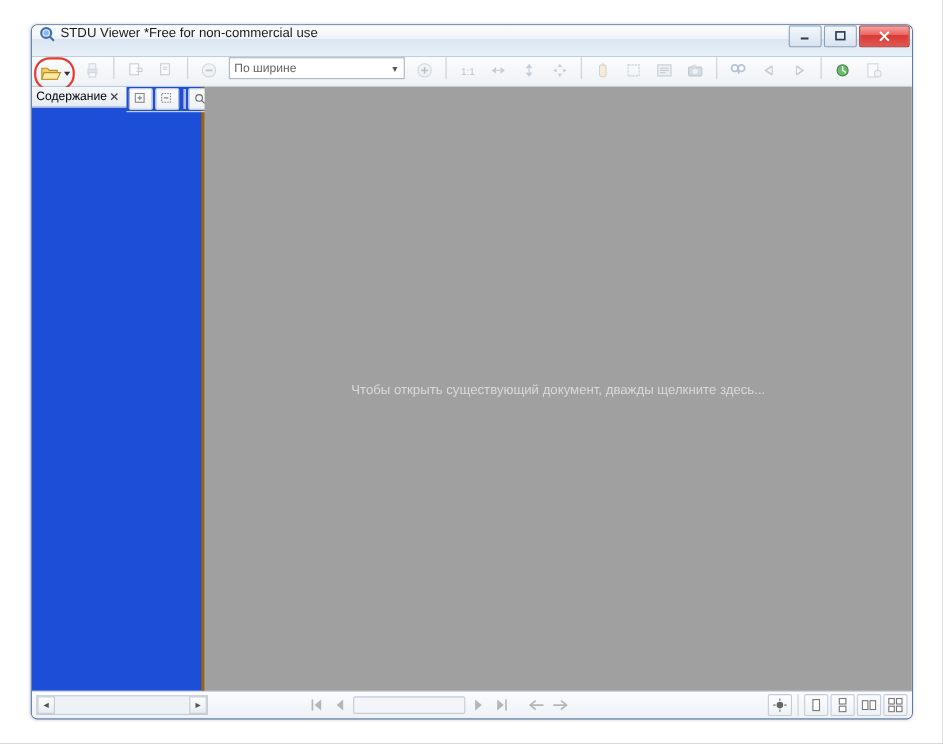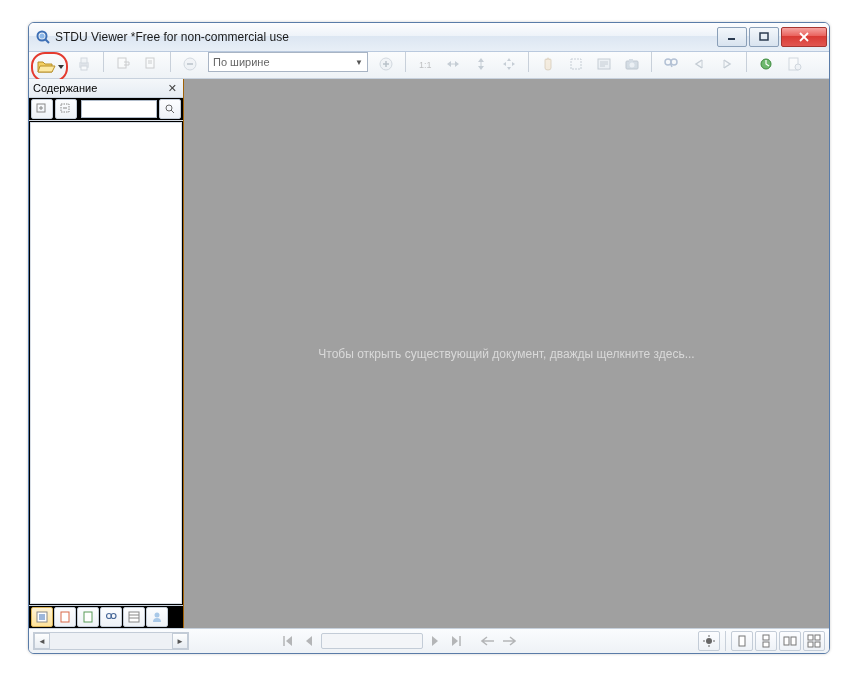--- a/index.html
+++ b/index.html
@@ -1,37 +1,37 @@
 <!DOCTYPE html>
 <html><head>
 <meta charset="utf-8">
 <style>
 body{margin:0;background:#fff;font-family:"Segoe UI",Tahoma,sans-serif;font-size:12px;color:#000;user-select:none}
 .outer{padding:22px 28px}
 .win{width:800px;height:630px;border:1px solid #5a7ca8;border-radius:6px;overflow:hidden;box-shadow:0 0 3px rgba(0,0,0,.2);background:#fff;display:flex;flex-direction:column}
-.title-bar{height:28px;background:linear-gradient(to bottom,#fdfdfe 0%,#eef3f9 45%,#dce6f2 46%,#e8eff7 100%);border-bottom:1px solid #b9c9de;display:flex;align-items:center;padding:0 2px 0 6px}
+.title-bar{height:28px;background:linear-gradient(to bottom,#fdfdfe 0%,#eef3f9 45%,#dce6f2 46%,#e8eff7 100%);border-bottom:1px solid #b9c9de;display:flex;padding:0 2px 0 6px}
 .app-ico{width:16px;height:16px;margin-right:4px}
 .title-txt{flex:1;font-size:12px;color:#1a1a1a}
 .win-btns{display:flex;gap:2px}
 .wb{width:28px;height:18px;border:1px solid #8a9fb8;border-radius:2px;display:flex;align-items:center;justify-content:center;background:linear-gradient(#f3f7fb,#d8e3ef)}
 .wb.close{width:44px;background:linear-gradient(to bottom,#f5a3a0 0%,#e9615c 45%,#d93a34 46%,#e15651 100%);border-color:#a63530}
 .wb svg{display:block}
 .menu-bar{height:22px;background:linear-gradient(#fafcfe,#eef2f6);border-bottom:1px solid #c7d1dd;display:flex;align-items:center;padding:0 4px;gap:10px}
 .menu-it{padding:2px 4px;text-decoration:underline;text-decoration-style:solid;text-underline-offset:1px}
 .toolbar{height:26px;background:linear-gradient(#fbfcfd,#eef2f6);border-bottom:1px solid #c7d1dd;display:flex;align-items:flex-start;padding:0 2px;gap:4px}
 .tb-btn{width:22px;height:22px;display:flex;align-items:center;justify-content:center;border:1px solid transparent;border-radius:2px;position:relative}
 .tb-btn.wide{width:30px}
 .tb-btn svg,.pt-btn svg{display:block}
 .tb-btn.disabled{opacity:.38}
 .open-hl{border:2px solid #e43b2f;border-radius:14px;padding:1px 0 1px 1px;display:flex;align-items:center;margin-right:0}
 .sep{width:1px;height:20px;background:#c8d0da;margin:0 3px}
 .zoom-box{width:150px;height:18px;border:1px solid #a8b4c4;background:#fff;display:flex;align-items:center;padding:0 4px;color:#666;font-size:11px;margin:0 2px}
 .zoom-box .arrow{margin-left:auto;font-size:8px;color:#555}
 .client{flex:1;display:flex;min-height:0}
-.side{width:154px;border-right:1px solid #a16207;display:flex;flex-direction:column;background:#000000}
+.side{width:154px;border-right:3px solid #a16207;display:flex;flex-direction:row;background:#1d4ed8}
 .side-hdr{height:18px;background:linear-gradient(#f4f7fa,#e6ecf3);border-bottom:1px solid #c7d1dd;display:flex;align-items:center;padding:0 4px;font-size:11px}
 .side-hdr .x{margin-left:auto;font-family:Arial;font-size:11px;color:#444;padding:0 2px}
 .side-tools{height:22px;border-bottom:1px solid #d8dee6;display:flex;align-items:center;padding:0 2px;gap:2px}
 .small-btn{width:20px;height:18px;display:flex;align-items:center;justify-content:center;border:1px solid #c3ccd7;background:linear-gradient(#fcfdff,#eef2f7);border-radius:2px}
 .side-input{flex:1;height:16px;border:1px solid #b2bdcb;background:#fff;margin-left:2px}
 .side-body{flex:1;background:#fff;border:1px solid #d8dee6;margin:1px}
 .side-tabs{height:22px;border-top:1px solid #c7d1dd;display:flex;align-items:center;padding:0 2px;gap:1px}
 .pt-btn{width:20px;height:18px;display:flex;align-items:center;justify-content:center;border:1px solid #c3ccd7;background:linear-gradient(#fcfdff,#eef2f7);border-radius:2px}
 .pt-btn.active{background:linear-gradient(#fff3d6,#ffe39a);border-color:#d9b45a}
 .doc-area{flex:1;background:#a0a0a0;display:flex;align-items:center;justify-content:center;color:#d9d9d9;font-size:12px;position:relative}

